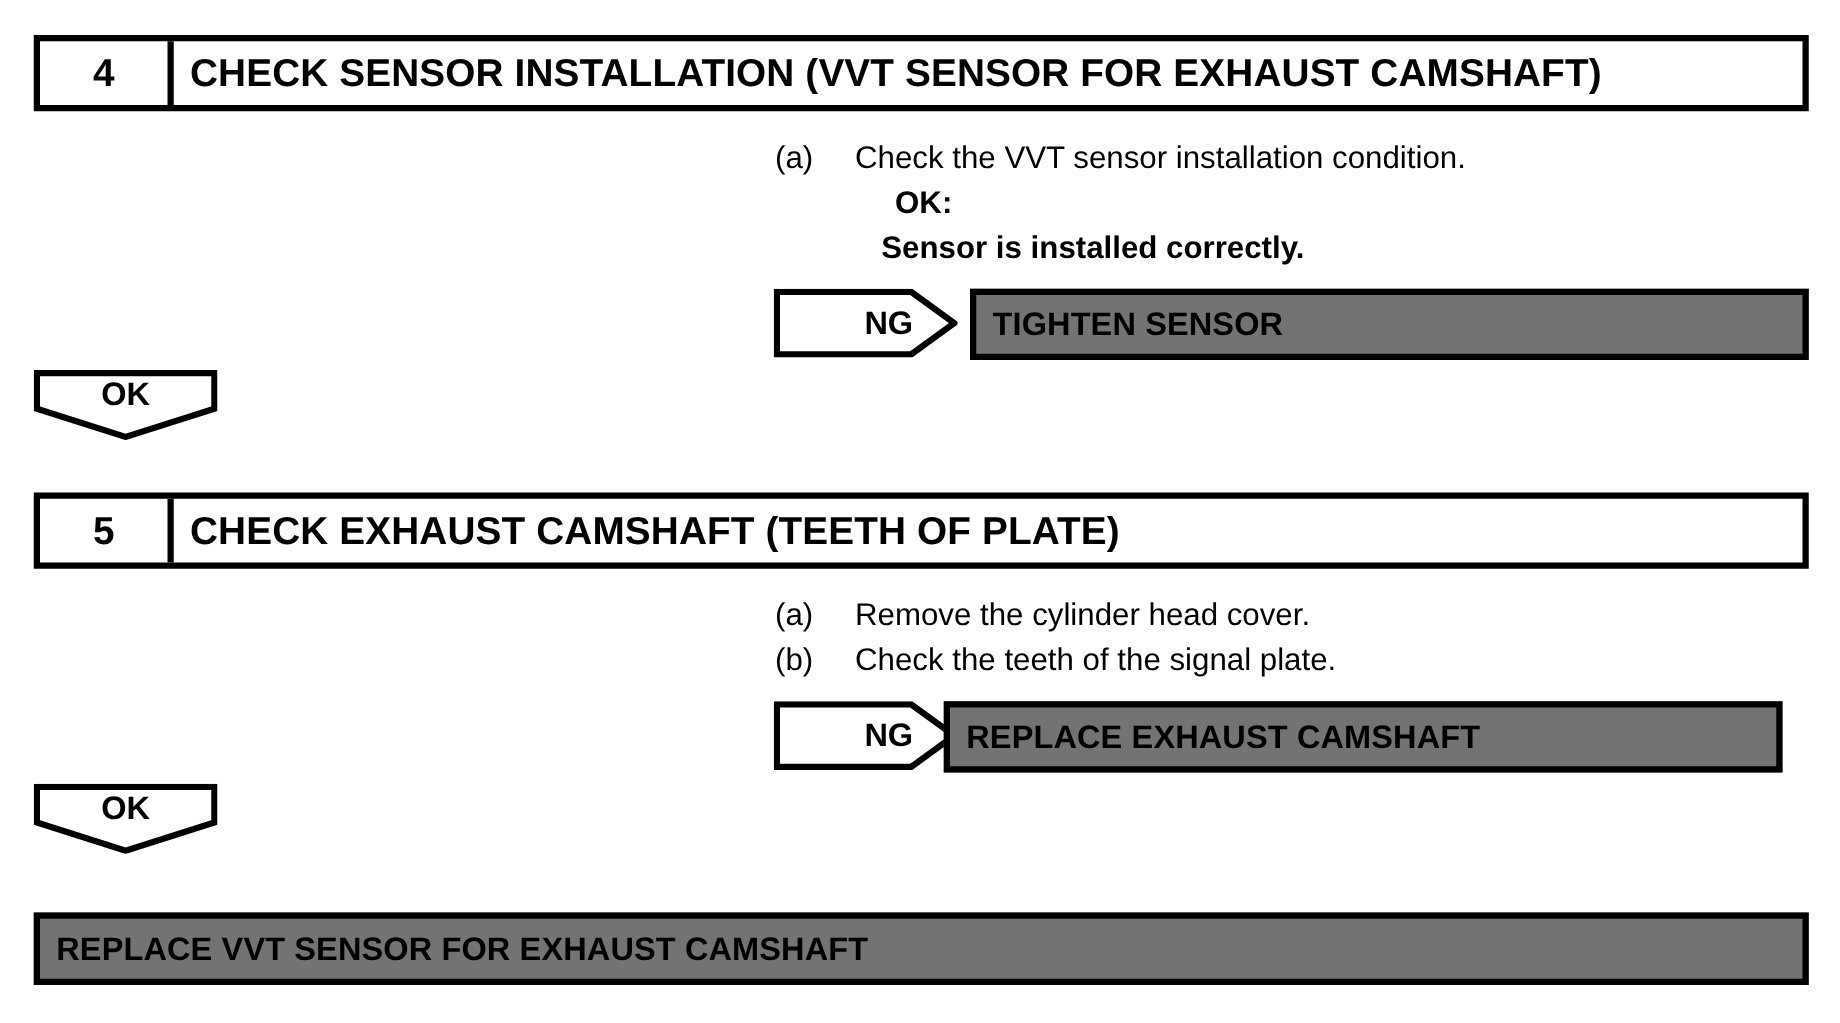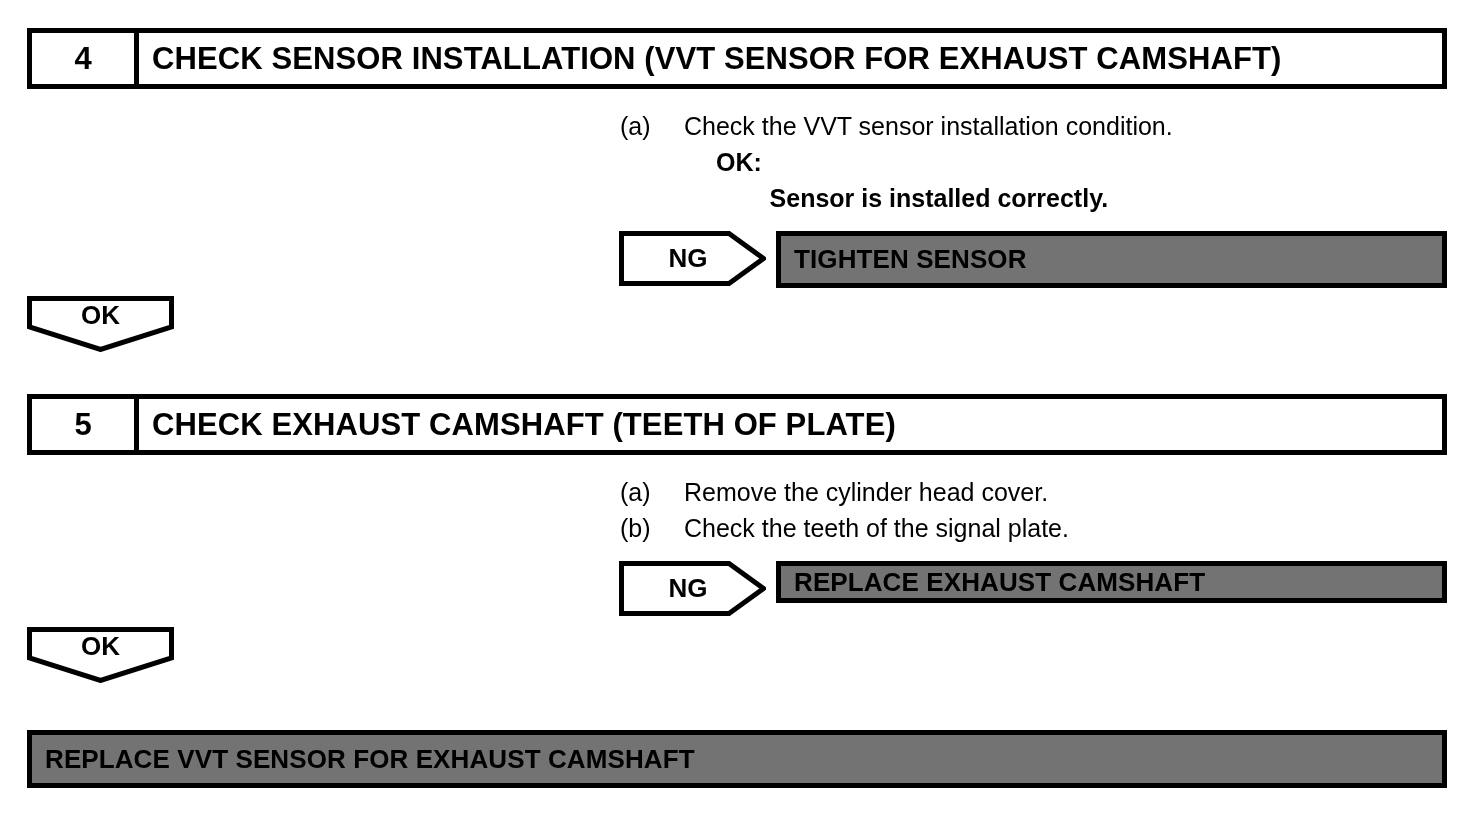--- a/index.html
+++ b/index.html
@@ -65,45 +65,45 @@
   .instr-text {
     font-weight: normal;
   }
   .instr-ok-label {
     font-weight: bold;
     margin-left: 96px;
   }
   .instr-ok-value {
     font-weight: bold;
     margin-left: 85px;
-    text-align: center;
   }
 
   
   .ng-shape {
     position: absolute;
     width: 147px;
     height: 55px;
   }
   .ng-shape svg {
     display: block;
     width: 100%;
     height: 100%;
   }
   .ng-label {
     position: absolute;
-    left: 14px;
+    left: 0;
     top: 0;
     width: 110px;
     height: 55px;
     display: flex;
     align-items: center;
     justify-content: center;
     font-size: 26px;
     font-weight: bold;
+    padding-left: 37px;
   }
 
   
   .result-box {
     position: absolute;
     box-sizing: border-box;
     border: 5px solid #000;
     background: #737373;
     display: flex;
     align-items: center;
@@ -191,21 +191,21 @@
   </div>
 </div>
 
 <div class="ng-shape" style="left:619px; top:561px;">
   <svg viewBox="0 0 147 55" preserveAspectRatio="none">
     <polygon points="2.5,2.5 110,2.5 144.5,27.5 110,52.5 2.5,52.5" fill="#ffffff" stroke="#000000" stroke-width="5" stroke-linejoin="miter"></polygon>
   </svg>
   <div class="ng-label">NG</div>
 </div>
 
-<div class="result-box" style="left:776px; top:561px; width:671px; height:42px;">
+<div class="result-box" style="left:755px; top:561px; width:671px; height:57px;">
   <span>REPLACE EXHAUST CAMSHAFT</span>
 </div>
 
 <div class="ok-shape" style="left:27px; top:627px;">
   <svg viewBox="0 0 147 56" preserveAspectRatio="none">
     <polygon points="2.5,2.5 144.5,2.5 144.5,31 73.5,53.5 2.5,31" fill="#ffffff" stroke="#000000" stroke-width="5" stroke-linejoin="miter"></polygon>
   </svg>
   <div class="ok-label">OK</div>
 </div>
 

